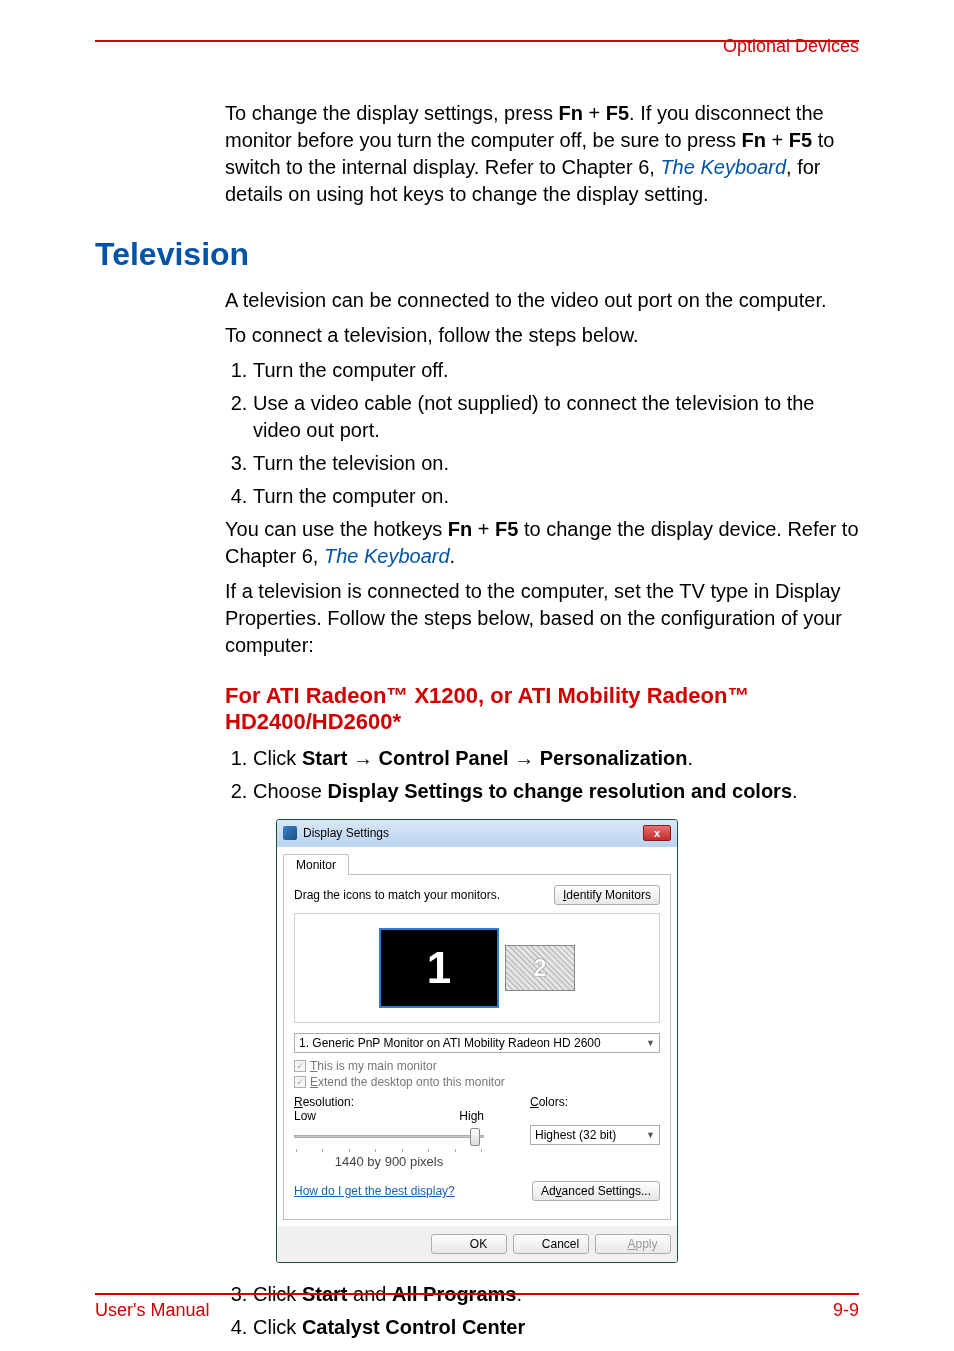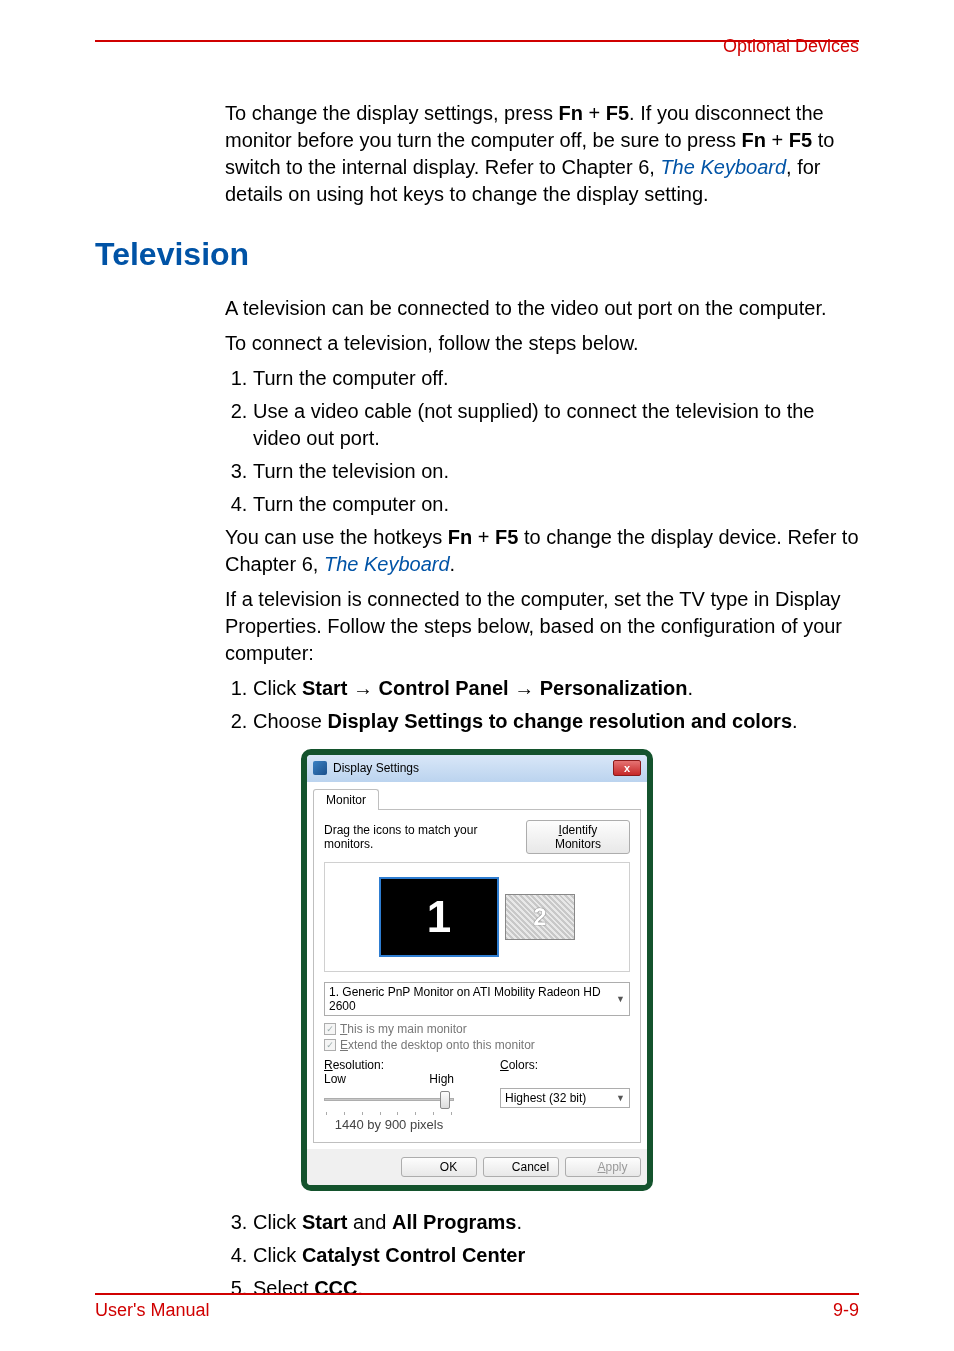--- a/index.html
+++ b/index.html
@@ -30,21 +30,21 @@
       font-size: 20px;
       line-height: 1.35;
       color: #000;
       margin-bottom: 8px;
     }
     .h1 {
       color: #0053a6;
       font-size: 32px;
       font-weight: bold;
       margin-top: 28px;
-      margin-bottom: 22px;
+      margin-bottom: 14px;
     }
     .h2 {
       color: #d00000;
       font-size: 22px;
       font-weight: bold;
       margin-top: 24px;
       margin-bottom: 10px;
       margin-left: 130px;
     }
     ol.steps {
@@ -60,23 +60,23 @@
     .link { color: #0053a6; font-style: italic; }
     .bold { font-weight: bold; }
     .arrow { font-family: Arial; }
     .dialog-wrap {
       display: flex;
       justify-content: center;
       margin: 14px 0 18px 0;
     }
     
     .dlg {
-      width: 352px;
-      border: 6px solid #14532d;
-      border-radius: 10px;
+      width: 402px;
+      border: 1px solid #14532d;
+      border-radius: 3px;
       background: #f0f0f0;
       font-family: "Segoe UI", Tahoma, sans-serif;
       font-size: 12px;
       overflow: hidden;
     }
     .dlg-titlebar {
       height: 26px;
       background: linear-gradient(to bottom, #d9e7f8, #bcd4ef);
       display: flex;
       align-items: center;
@@ -233,20 +233,21 @@
     <li>Turn the television on.</li>
     <li>Turn the computer on.</li>
   </ol>
 
   <p class="body-text">
     <span>You can use the hotkeys </span><span class="bold">Fn</span><span> + </span><span class="bold">F5</span><span> to change the display device. Refer to Chapter 6, </span><span class="link">The Keyboard</span><span>.</span>
   </p>
 
   <p class="body-text">If a television is connected to the computer, set the TV type in Display Properties. Follow the steps below, based on the configuration of your computer:</p>
 
+  <div class="h2">For ATI Radeon™ X1200, or ATI Mobility Radeon™ HD2400/HD2600*</div>
 
   <ol class="steps">
     <li>
       <span>Click </span><span class="bold">Start</span><span class="bold arrow"> → </span><span class="bold">Control Panel</span><span class="bold arrow"> → </span><span class="bold">Personalization</span><span>.</span>
     </li>
     <li>
       <span>Choose </span><span class="bold">Display Settings to change resolution and colors</span><span>.</span>
     </li>
   </ol>
 
@@ -306,20 +307,25 @@
                 </div>
               <div class="small-center">1440 by 900 pixels</div>
             </div>
             <div class="col" style="max-width:130px;">
               <div><span class="ul">C</span>olors:</div>
               <div class="combo" style="margin-top:16px;">
                 <span>Highest (32 bit)</span>
               </div>
             </div>
           </div>
+          <div class="row" style="margin-top:12px;">
+            <a class="hlink">How do I get the best display?</a>
+            <span style="margin-left:auto"></span>
+            <button type="button" class="identify-btn">Ad<span class="ul">v</span>anced Settings...</button>
+          </div>
         </div>
       </div>
       <div class="dlg-buttons">
         <button type="button" class="vbtn">OK</button>
         <button type="button" class="vbtn">Cancel</button>
         <button type="button" class="vbtn disabled"><span class="ul">A</span>pply</button>
       </div>
     </div>
   </div>
 

